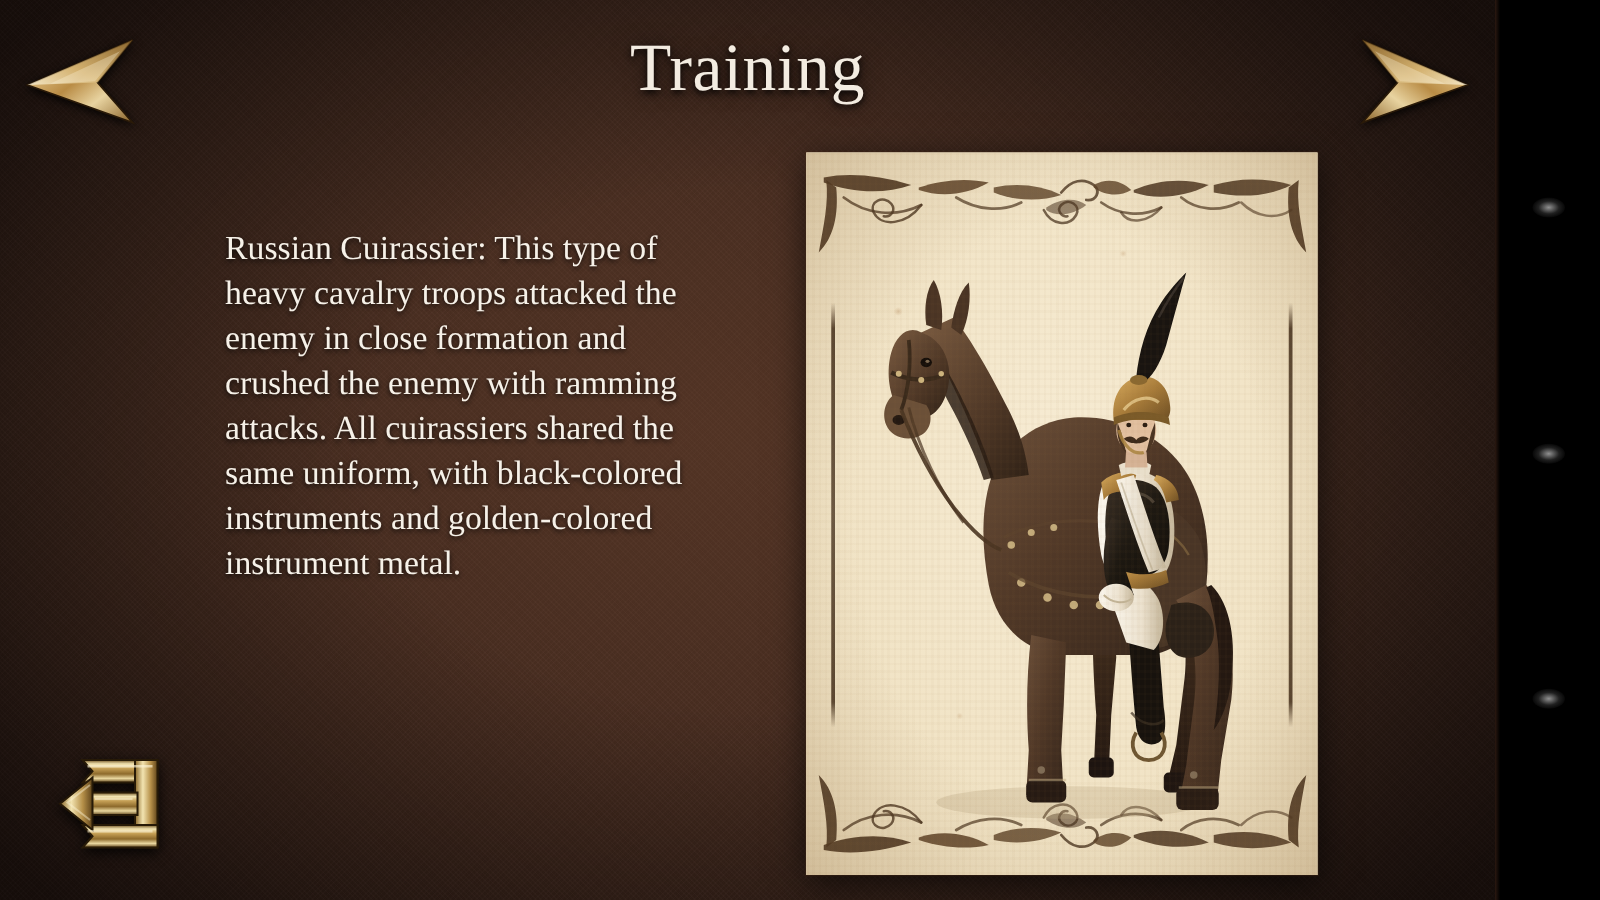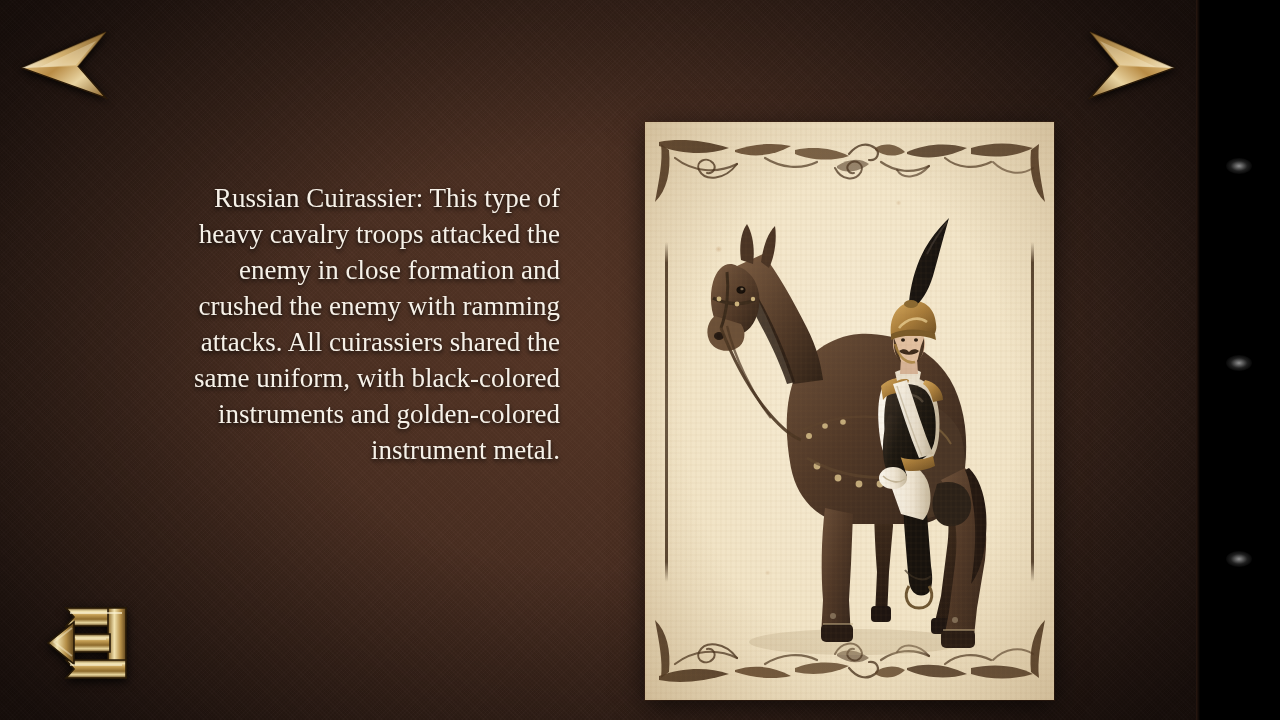--- a/index.html
+++ b/index.html
@@ -67,21 +67,21 @@
     position:absolute;left:44px;top:594px;width:90px;height:98px;cursor:pointer;
   }
   #backbtn svg{display:block;width:90px;height:98px;
     filter:drop-shadow(0 3px 5px rgba(0,0,0,.85));}
 
   
   #desc{
     position:absolute;left:180px;top:180px;width:380px;
     color:#f6f1e8;
     font-size:27px;line-height:36px;
-    text-align:right;
+    text-align:left;
     text-shadow:0 2px 4px rgba(0,0,0,.8);
   }
 
   
   #card{
     position:absolute;left:645px;top:122px;width:409px;height:578px;
     background-color:#f0e3c6;
     background-image:
       radial-gradient(circle 5px at 18% 22%, rgba(170,120,70,.30) 0%, rgba(170,120,70,0) 70%),
       radial-gradient(circle 4px at 62% 14%, rgba(170,120,70,.26) 0%, rgba(170,120,70,0) 70%),
@@ -118,20 +118,21 @@
   }
   #figure svg{display:block;width:320px;height:500px;}
 </style>
 </head>
 <body>
 
 <div id="screen">
 
   <div id="bg"></div>
 
+  <div id="title">Training</div>
 
   <div id="arrow-left" class="navarrow">
     <svg viewBox="0 0 92 74">
       <defs>
         <linearGradient id="goldA" x1="0" y1="0" x2="1" y2="1">
           <stop offset="0%" stop-color="#f7ecc9"></stop>
           <stop offset="22%" stop-color="#e0c084"></stop>
           <stop offset="48%" stop-color="#b98c45"></stop>
           <stop offset="70%" stop-color="#e8d3a0"></stop>
           <stop offset="100%" stop-color="#8a6329"></stop>

